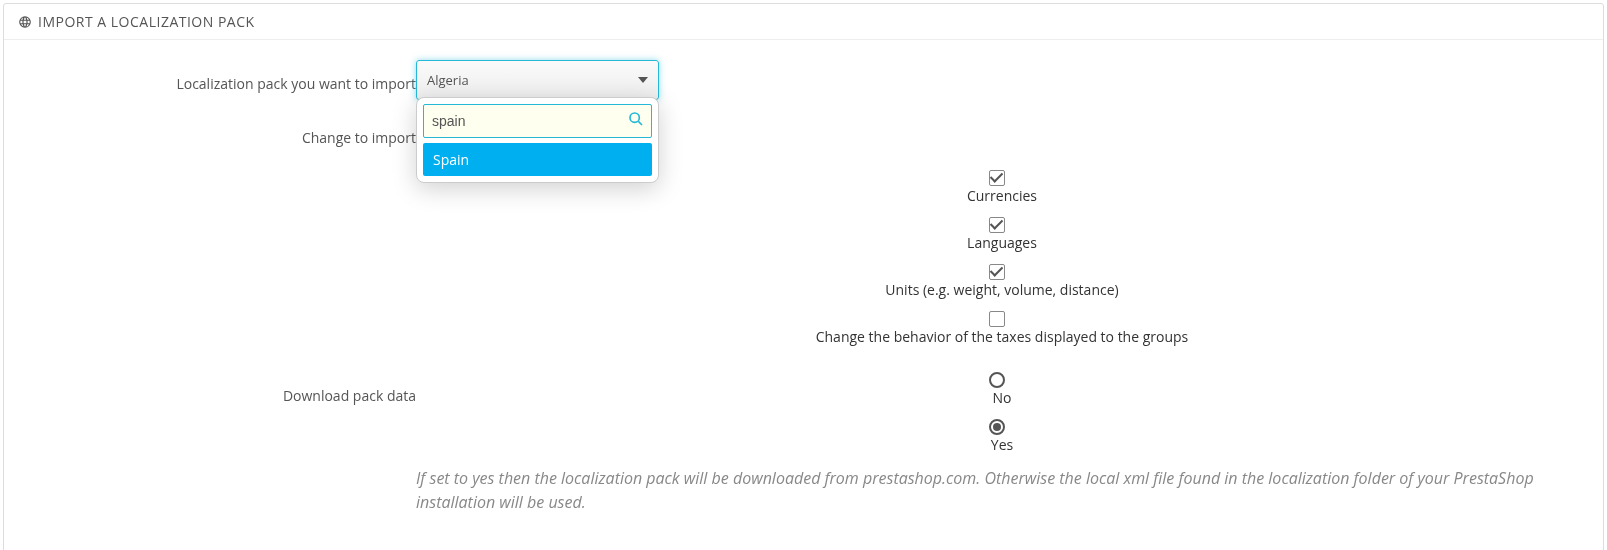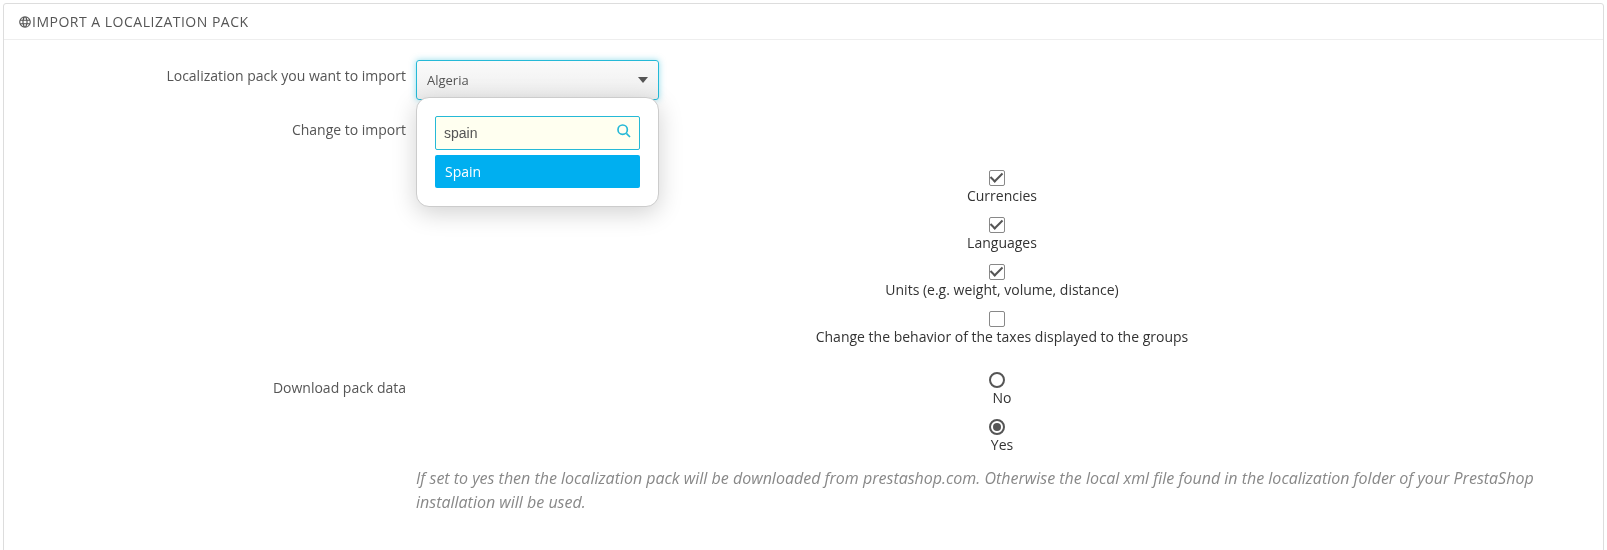--- a/index.html
+++ b/index.html
@@ -16,36 +16,37 @@
 }
 .panel-heading {
   border-bottom: 1px solid #eee;
   padding: 8px 14px;
   color: #555;
   font-size: 14px;
   letter-spacing: 0.5px;
   text-transform: uppercase;
   display: flex;
   align-items: center;
+  gap: 6px;
   font-weight: 400;
 }
 .icon-globe svg { width: 14px; height: 14px; fill: #555; display: block; }
 .panel-body { padding: 20px 15px 30px; }
 .form-row {
   display: flex;
   align-items: flex-start;
   margin-bottom: 14px;
 }
 .form-label {
   width: 397px;
   text-align: right;
-  padding-right: 10px;
   padding-top: 6px;
   color: #555;
   font-size: 14px;
+  margin-top: 8px;
 }
 .form-control-col {
   flex: 1;
   position: relative;
 }
 .select-box {
   width: 243px;
   height: 40px;
   border: 1px solid #25b9d7;
   background: linear-gradient(#fafafa,#eee);
@@ -60,23 +61,23 @@
   font-size: 13px;
 }
 .select-caret { width: 0; height: 0; border-left: 5px solid transparent; border-right: 5px solid transparent; border-top: 6px solid #555; }
 .dropdown {
   position: absolute;
   top: 37px;
   left: 0;
   width: 243px;
   background: #fff;
   border: 1px solid #ccc;
-  border-radius: 13px;
+  border-radius: 8px;
   box-shadow: 0 6px 24px rgba(0,0,0,.18);
-  padding: 18px;
+  padding: 6px;
   z-index: 50;
 }
 .dropdown-search-wrap { position: relative; margin-bottom: 5px; }
 .dropdown-search {
   width: 100%;
   height: 34px;
   border: 1px solid #25b9d7;
   background: #fffff0;
   padding: 0 30px 0 8px;
   font-size: 14px;

